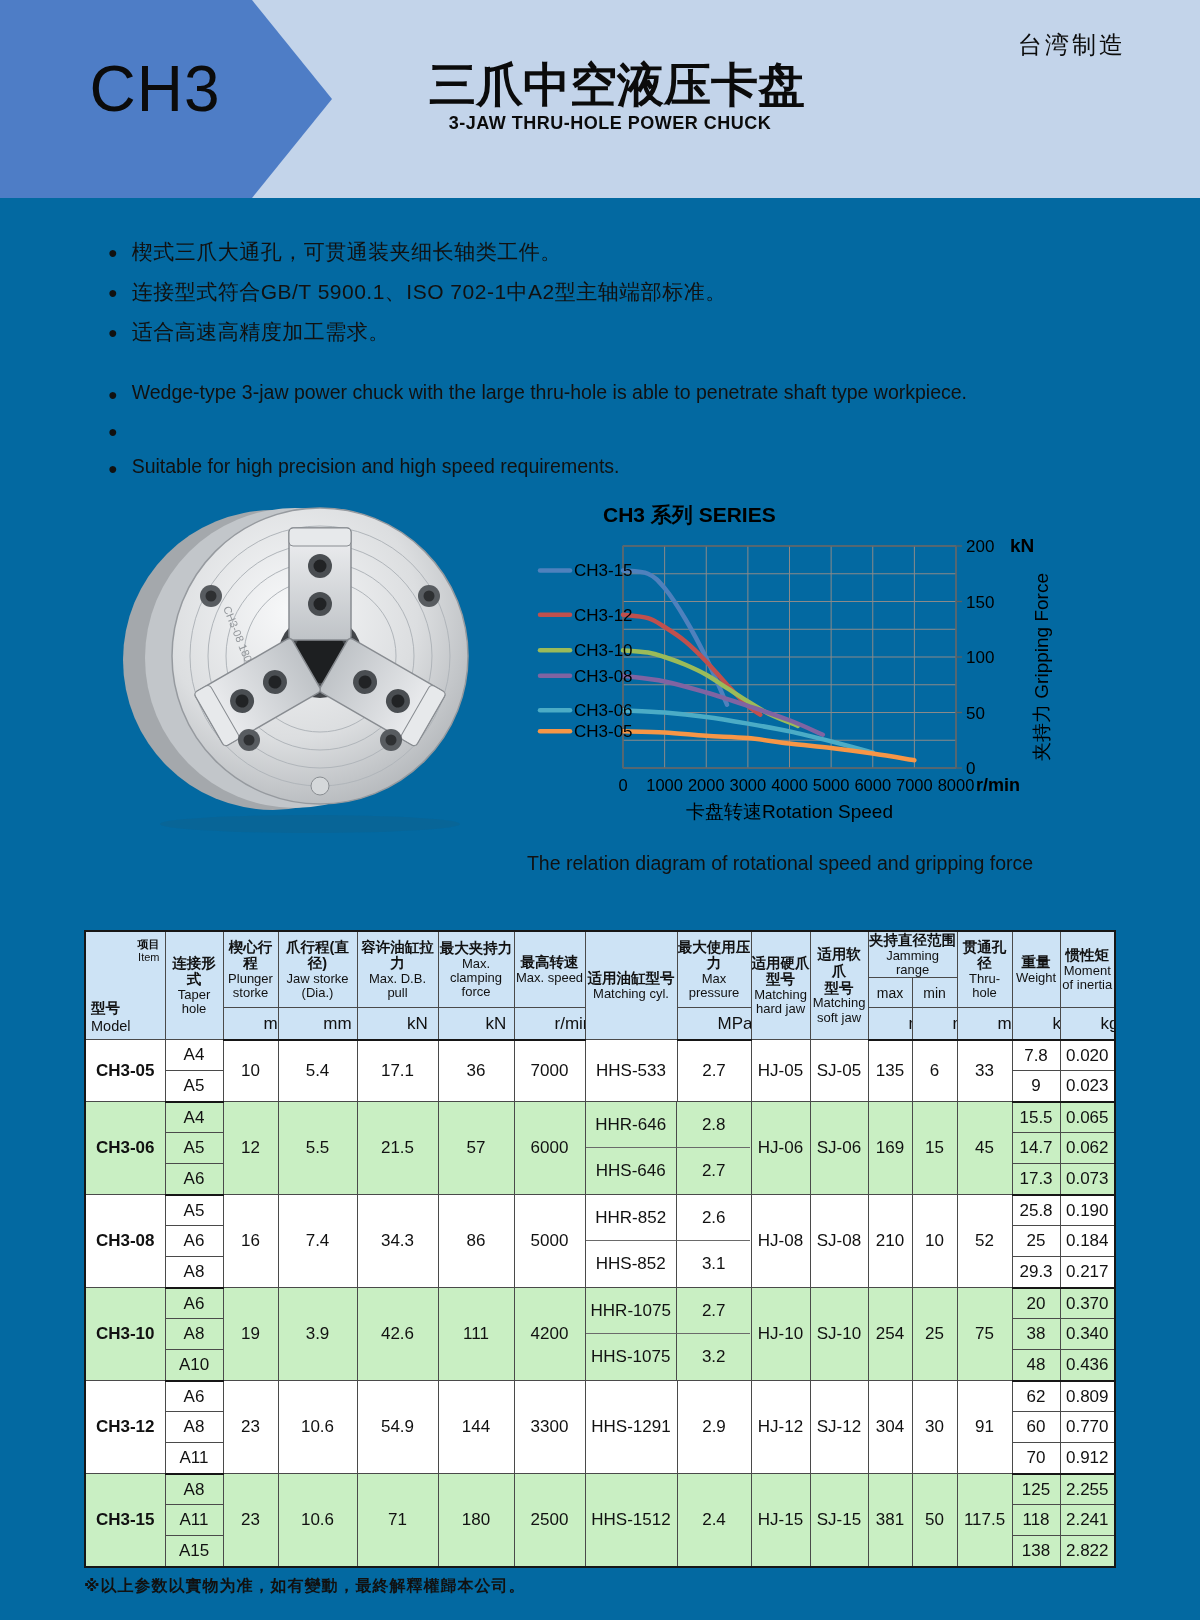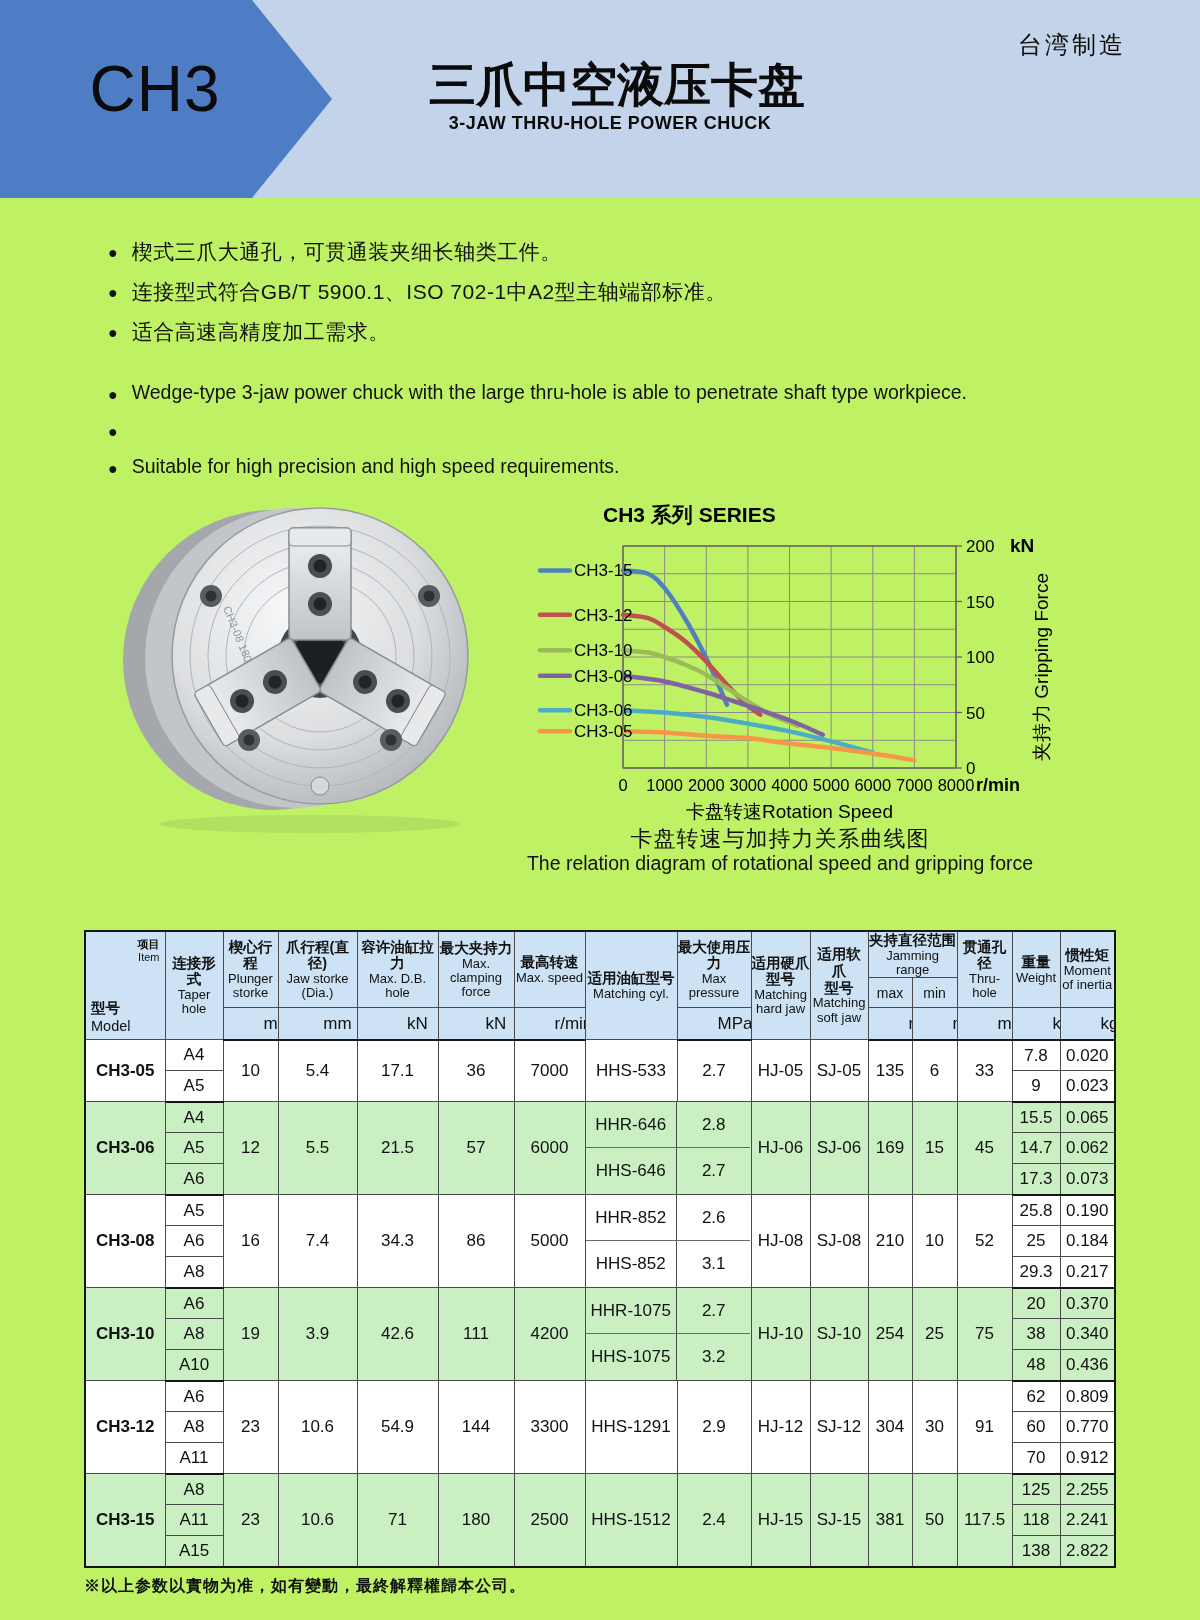--- a/index.html
+++ b/index.html
@@ -1,20 +1,20 @@
 <!DOCTYPE html>
 <html style="--band: #c3d4ea; --arrow: #4e7dc6; --tblhead: #cde3f5; --green: #c9efc3;"><head>
 <meta charset="utf-8">
 <style>
   :root{
     --band:#c3d4ea; --arrow:#4e7dc6; --tblhead:#cde3f5; --green:#c9efc3;
   }
   html,body{margin:0;padding:0;background:#888;}
   .page{
-    position:relative;width:1200px;height:1620px;background:#bef264;margin:0 auto;
+    position:relative;width:1200px;height:1620px;background:#0369a1;margin:0 auto;
     font-family:"Liberation Sans","DejaVu Sans",sans-serif;color:#111;overflow:hidden;
   }
   
   .hdr{position:absolute;left:0;top:0;width:1200px;height:198px;background:var(--band);}
   .hdr-arrow{position:absolute;left:0;top:0;}
   .hdr-model{position:absolute;left:40px;top:52px;width:230px;text-align:center;
     font-size:64px;font-weight:500;letter-spacing:1px;color:#0b0b0b;}
   .hdr-title{position:absolute;left:0;right:0;top:42px;text-align:center;padding-left:34px;
     font-size:47px;font-weight:700;color:#0b0b0b;margin-top:12px;}
   .hdr-sub{position:absolute;left:0;right:0;top:113px;text-align:center;padding-left:20px;
@@ -51,21 +51,21 @@
   td.corner{position:relative;background:
     linear-gradient(to bottom right,rgba(0,0,0,0) calc(50% - 1px),#333 calc(50% - 1px),#333 calc(50% + 1px),rgba(0,0,0,0) calc(50% + 1px)) var(--tblhead);}
   .cor-item{position:absolute;right:5px;top:6px;text-align:right;font-size:11px;line-height:1.2;white-space:pre-line;}
   .cor-model{position:absolute;left:5px;bottom:4px;text-align:left;font-size:14.5px;line-height:1.2;white-space:pre-line;}
   .cor-item .cnl,.cor-model .cnl{font-weight:700;}
   td.cylsplit{position:relative;padding:0;}
   .cylgrid{position:absolute;inset:0;display:grid;grid-template-columns:55.4% 44.6%;grid-template-rows:1fr 1fr;}
   .cylgrid .cg{display:flex;align-items:center;justify-content:center;font-size:17px;}
   .cylgrid .cL{border-right:1px solid #4a4a4a;}
   .cylgrid .rT{border-bottom:1px solid #6a6a6a;}
-  .footnote{position:absolute;left:84px;top:1576px;font-size:16px;font-weight:700;letter-spacing:1px;font-family:Liberation Mono, monospace;}
+  .footnote{position:absolute;left:84px;top:1576px;font-size:16px;font-weight:700;letter-spacing:1px;}
   svg text{font-family:"Liberation Sans","DejaVu Sans",sans-serif;}
 </style>
 </head>
 <body>
 
 <div class="page">
 
   <div class="hdr">
     <svg class="hdr-arrow" width="340" height="198" viewBox="0 0 340 198">
       <polygon points="0,0 252,0 332,99 252,198 0,198" fill="var(--arrow)"></polygon>
@@ -225,21 +225,20 @@
       <text x="229.875" y="293" font-size="16.5" text-anchor="middle">3000</text>
       <text x="271.5" y="293" font-size="16.5" text-anchor="middle">4000</text>
       <text x="313.125" y="293" font-size="16.5" text-anchor="middle">5000</text>
       <text x="354.75" y="293" font-size="16.5" text-anchor="middle">6000</text>
       <text x="396.375" y="293" font-size="16.5" text-anchor="middle">7000</text>
       <text x="438" y="293" font-size="16.5" text-anchor="middle">8000</text>
       <text x="458" y="293" font-size="18" font-weight="bold">r/min</text>
       <text x="271.5" y="320" font-size="19" text-anchor="middle">卡盘转速Rotation Speed</text>
     </svg>
 
-  <div class="cap1">卡盘转速与加持力关系曲线图</div>
   <div class="cap2">The relation diagram of rotational speed and gripping force</div>
 
   <div id="spec-wrap">
       <table class="spec">
         <colgroup>
           <col style="width: 80px;">
           <col style="width: 58px;">
           <col style="width: 55px;">
           <col style="width: 79px;">
           <col style="width: 81px;">
@@ -272,21 +271,21 @@
               <div class="h-en">Plunger
 storke</div>
             </td>
             <td rowspan="2">
               <div class="h-cn">爪行程(直径)</div>
               <div class="h-en">Jaw storke
 (Dia.)</div>
             </td>
             <td rowspan="2">
               <div class="h-cn">容许油缸拉力</div>
-              <div class="h-en">Max. D.B. hole</div>
+              <div class="h-en">Max. D.B. pull</div>
             </td>
             <td rowspan="2">
               <div class="h-cn">最大夹持力</div>
               <div class="h-en">Max. clamping
 force</div>
             </td>
             <td rowspan="2">
               <div class="h-cn">最高转速</div>
               <div class="h-en">Max. speed</div>
             </td>

